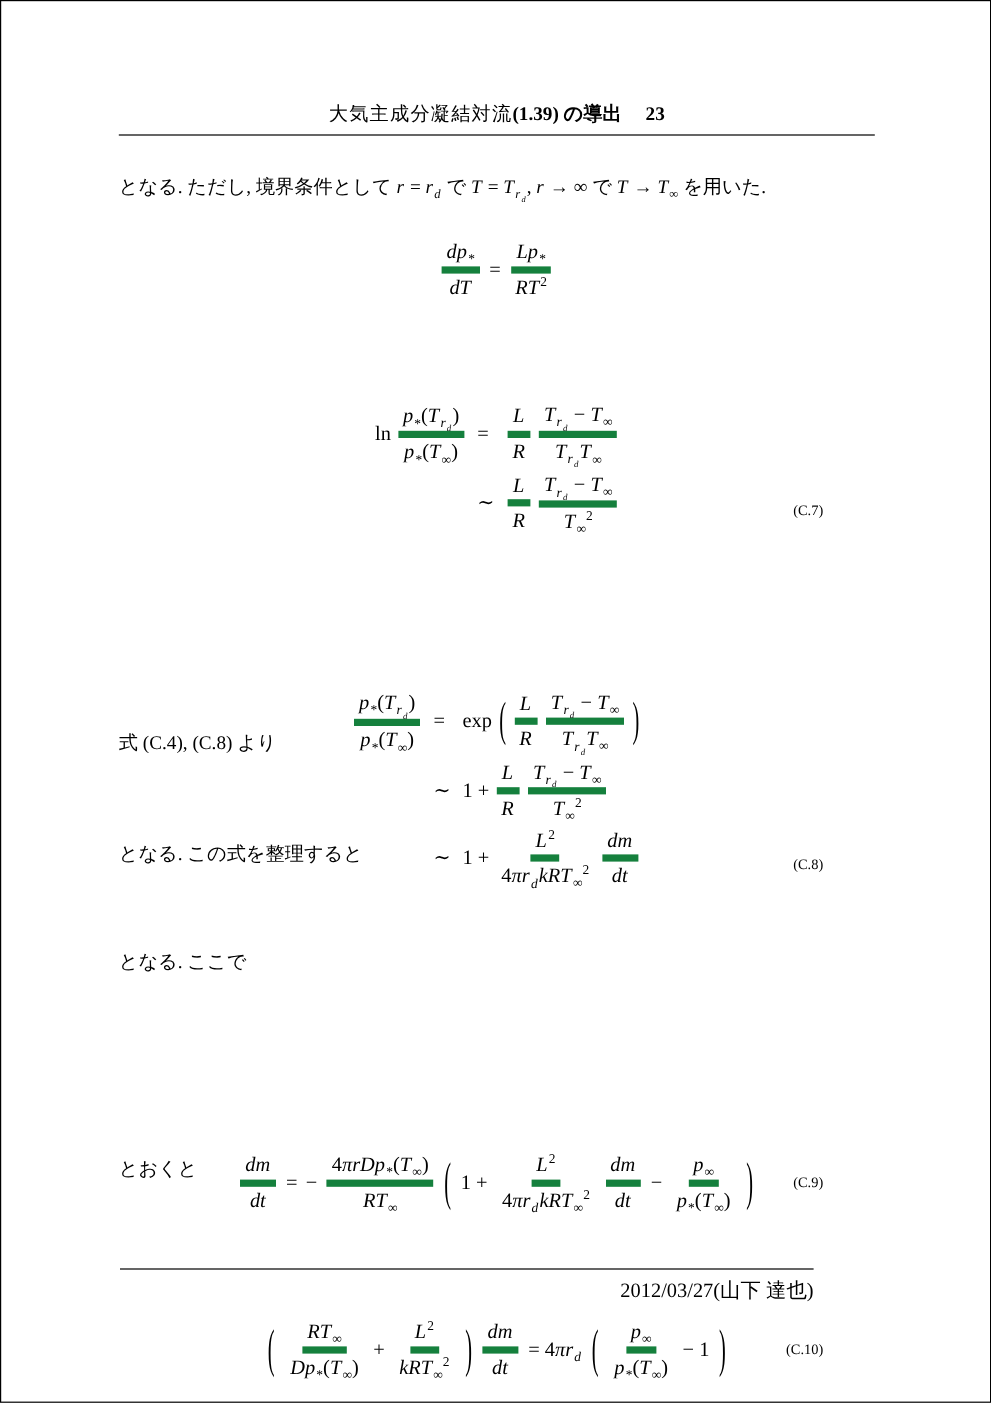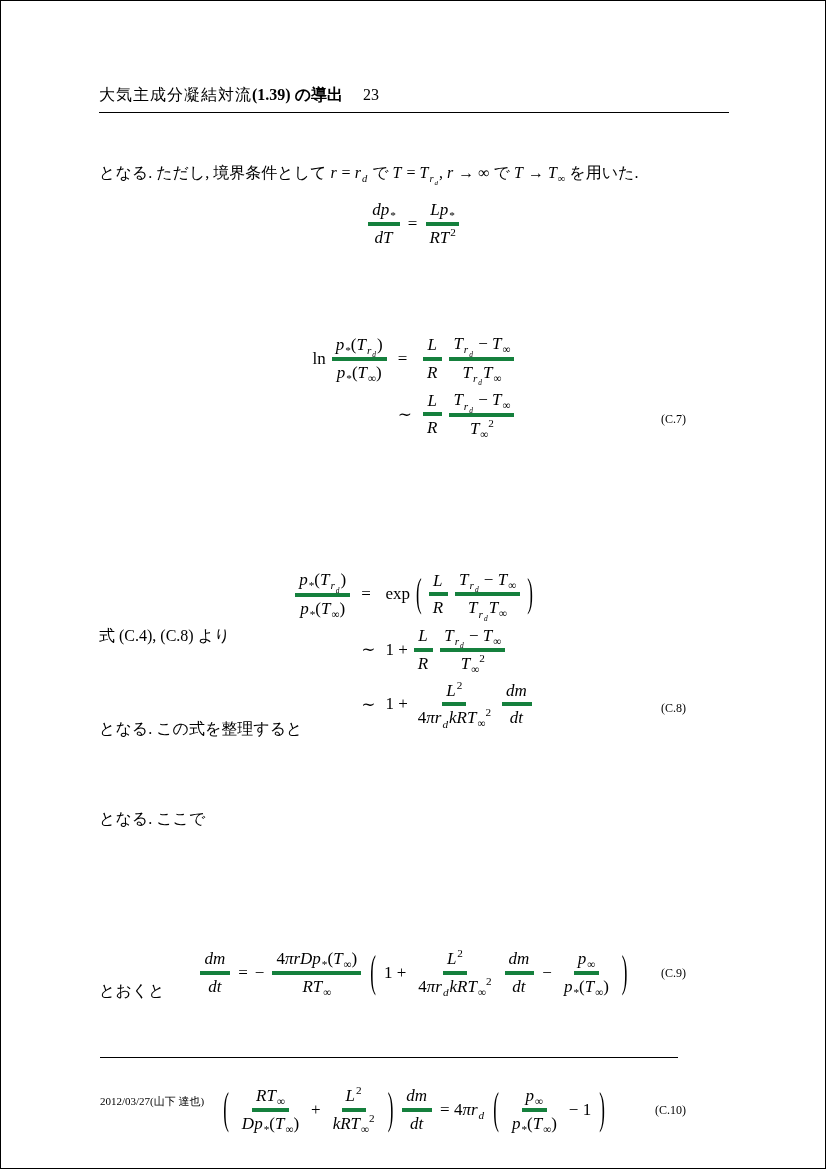--- a/index.html
+++ b/index.html
@@ -8,52 +8,52 @@
     background:#ffffff;color:#000;
     border:1px solid #000;box-sizing:border-box;
     position:relative;overflow:hidden;
     font-family:"Liberation Serif","DejaVu Serif",serif;
   }
   .content{position:absolute;left:98px;top:0;width:630px;height:100%;}
   .blk{position:absolute;left:0;width:630px;}
 
   
   .header{top:84px;border-bottom:1px solid #000;padding-bottom:6px;
-          display:flex;justify-content:flex-start;align-items:baseline;font-size:16px;}
+          display:flex;justify-content:center;align-items:baseline;font-size:16px;}
   .h-left{letter-spacing:1px;}
   .h-right{font-weight:bold;}
-  .h-page{font-weight:normal;margin-left:20px;}
+  .h-page{font-weight:bold;margin-left:20px;}
 
   
   .para{font-size:16px;line-height:27px;}
-  .pline{display:block;margin-top:16px;}
+  .pline{display:block;}
 
   
   .eq,.eqn{font-size:17px;}
   .eqsingle{display:flex;justify-content:center;align-items:center;gap:7px;position:relative;}
   .eqn{display:grid;grid-template-columns:auto auto auto;column-gap:10px;row-gap:5px;
        justify-content:center;align-items:center;position:relative;}
   .cl{justify-self:end;}
   .cr{justify-self:start;}
   .mrow{display:flex;align-items:center;gap:5px;white-space:nowrap;}
   .frac{display:inline-flex;flex-direction:column;align-items:center;line-height:1.15;margin:0 1px;}
-  .frac .num{display:block;padding:1px 4px 2px;border-bottom:4px solid #15803d;text-align:center;}
+  .frac .num{display:block;padding:1px 4px 2px;border-bottom:6px solid #15803d;text-align:center;}
   .frac .den{display:block;padding:2px 4px 1px;text-align:center;}
   sub,sup{font-size:66%;line-height:0;}
   i{font-style:italic;padding-right:1px;}
   .bp{display:inline-block;font-weight:300;margin:0 1px;}
   .bp24{transform:scaleY(2.35);}
   .bp26{transform:scaleY(2.6);}
   .eqlabel{position:absolute;right:43px;font-size:12px;}
   .lbl-mid{top:50%;transform:translateY(-50%);}
   .lbl-bot{bottom:13px;}
 
   
   .footer-rule{top:1056px;left:1px;width:578px;border-top:1px solid #000;height:0;}
-  .footer-text{top:1093px;left:1px;width:578px;text-align:left;font-size:11px;}
+  .footer-text{top:1063px;left:1px;width:578px;text-align:right;font-size:17px;}
 </style>
 </head>
 <body>
 
 <div class="content">
 
   <div class="blk header">
     <span class="h-left">大気主成分凝結対流</span>
     <span class="h-right">
       <span>(1.39) の導出</span><span class="h-page">23</span>

